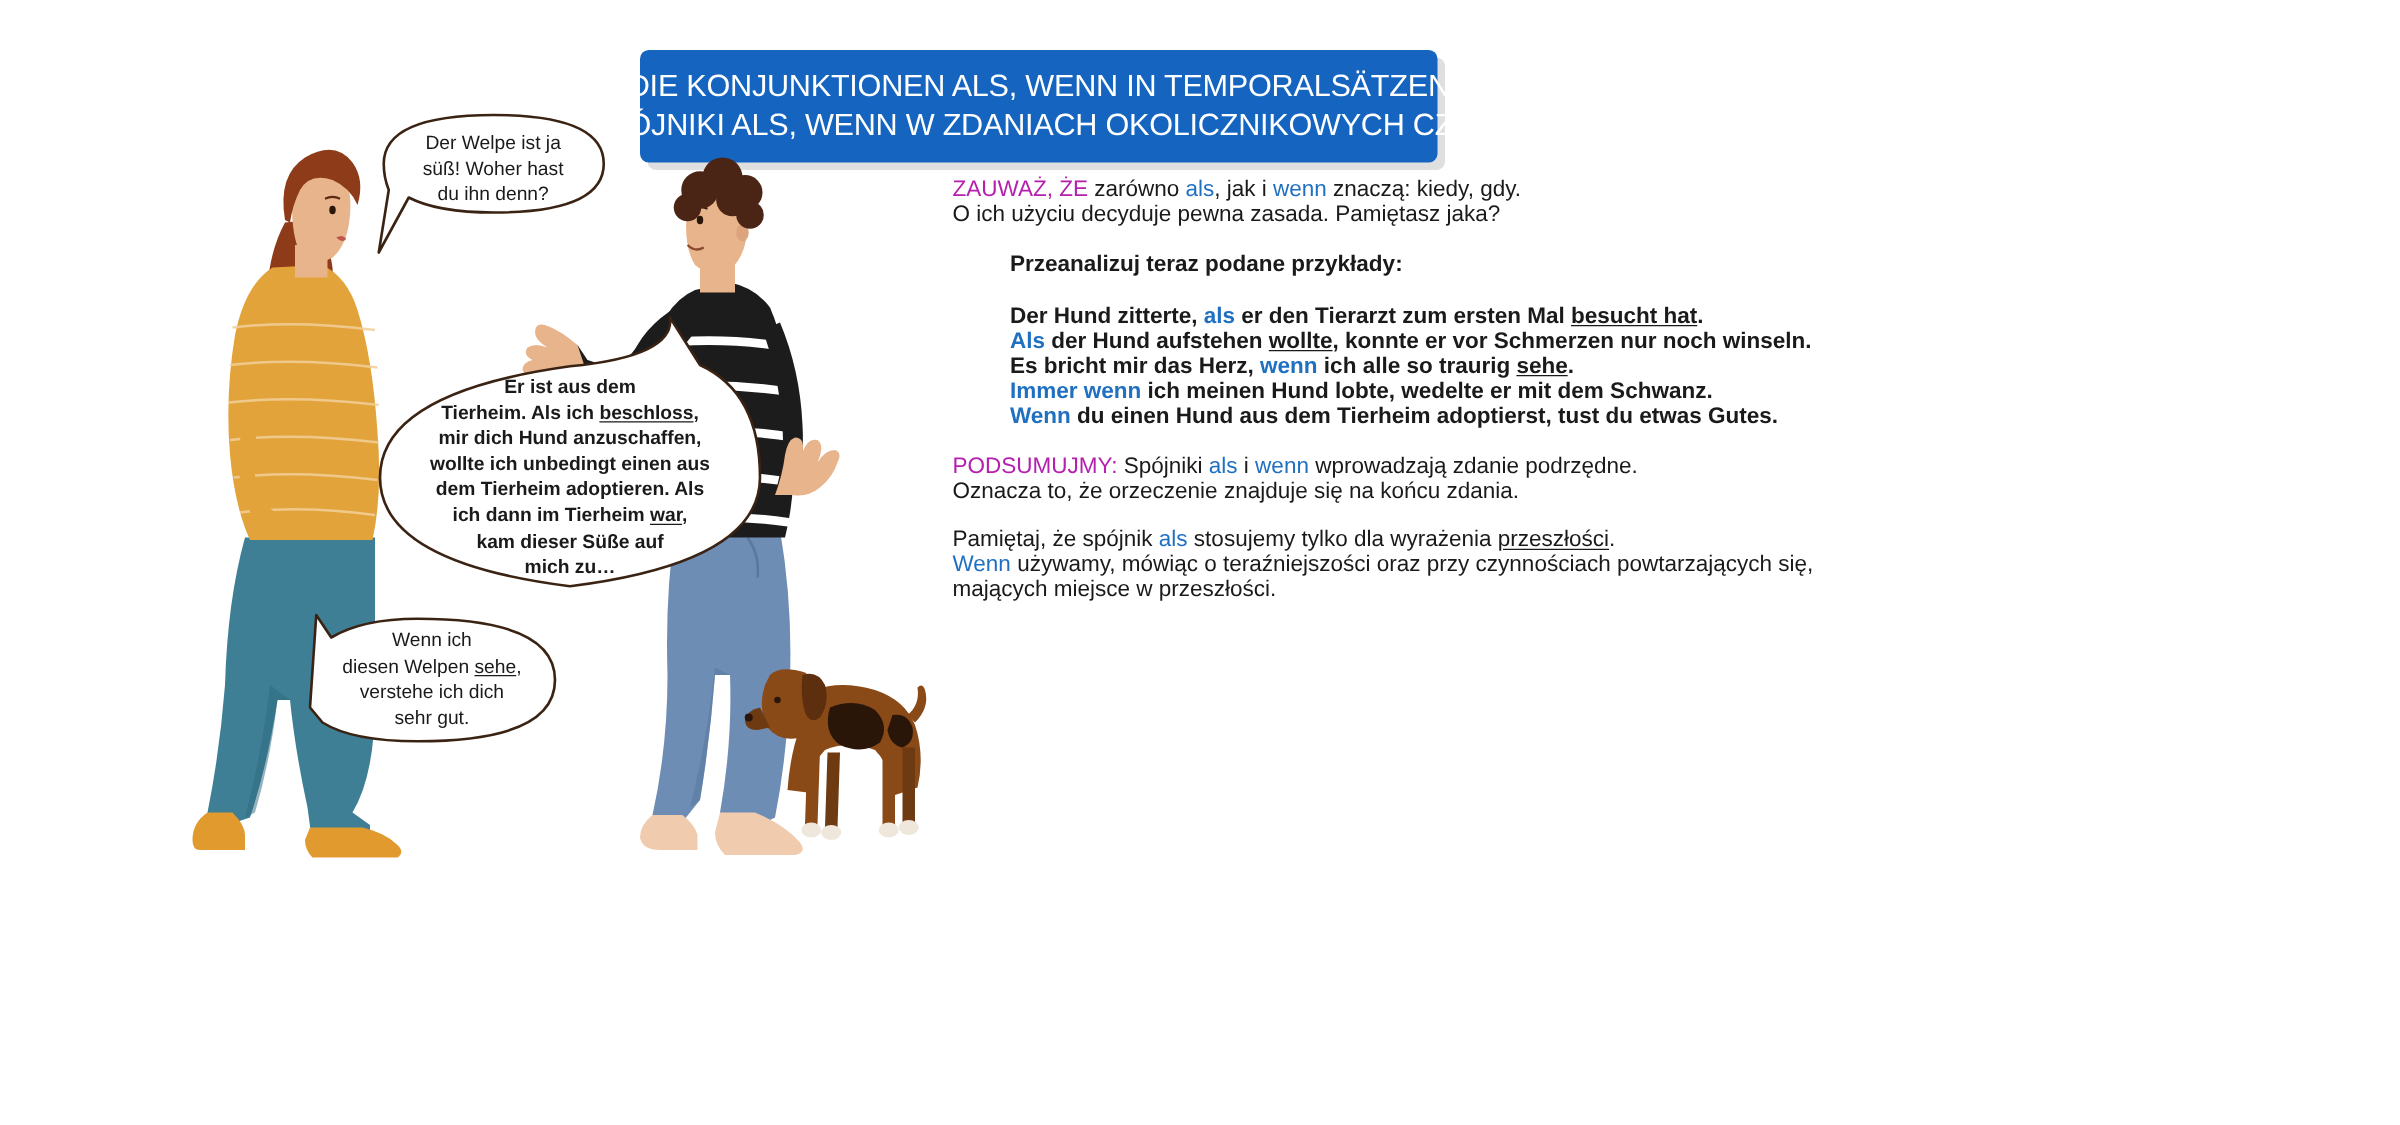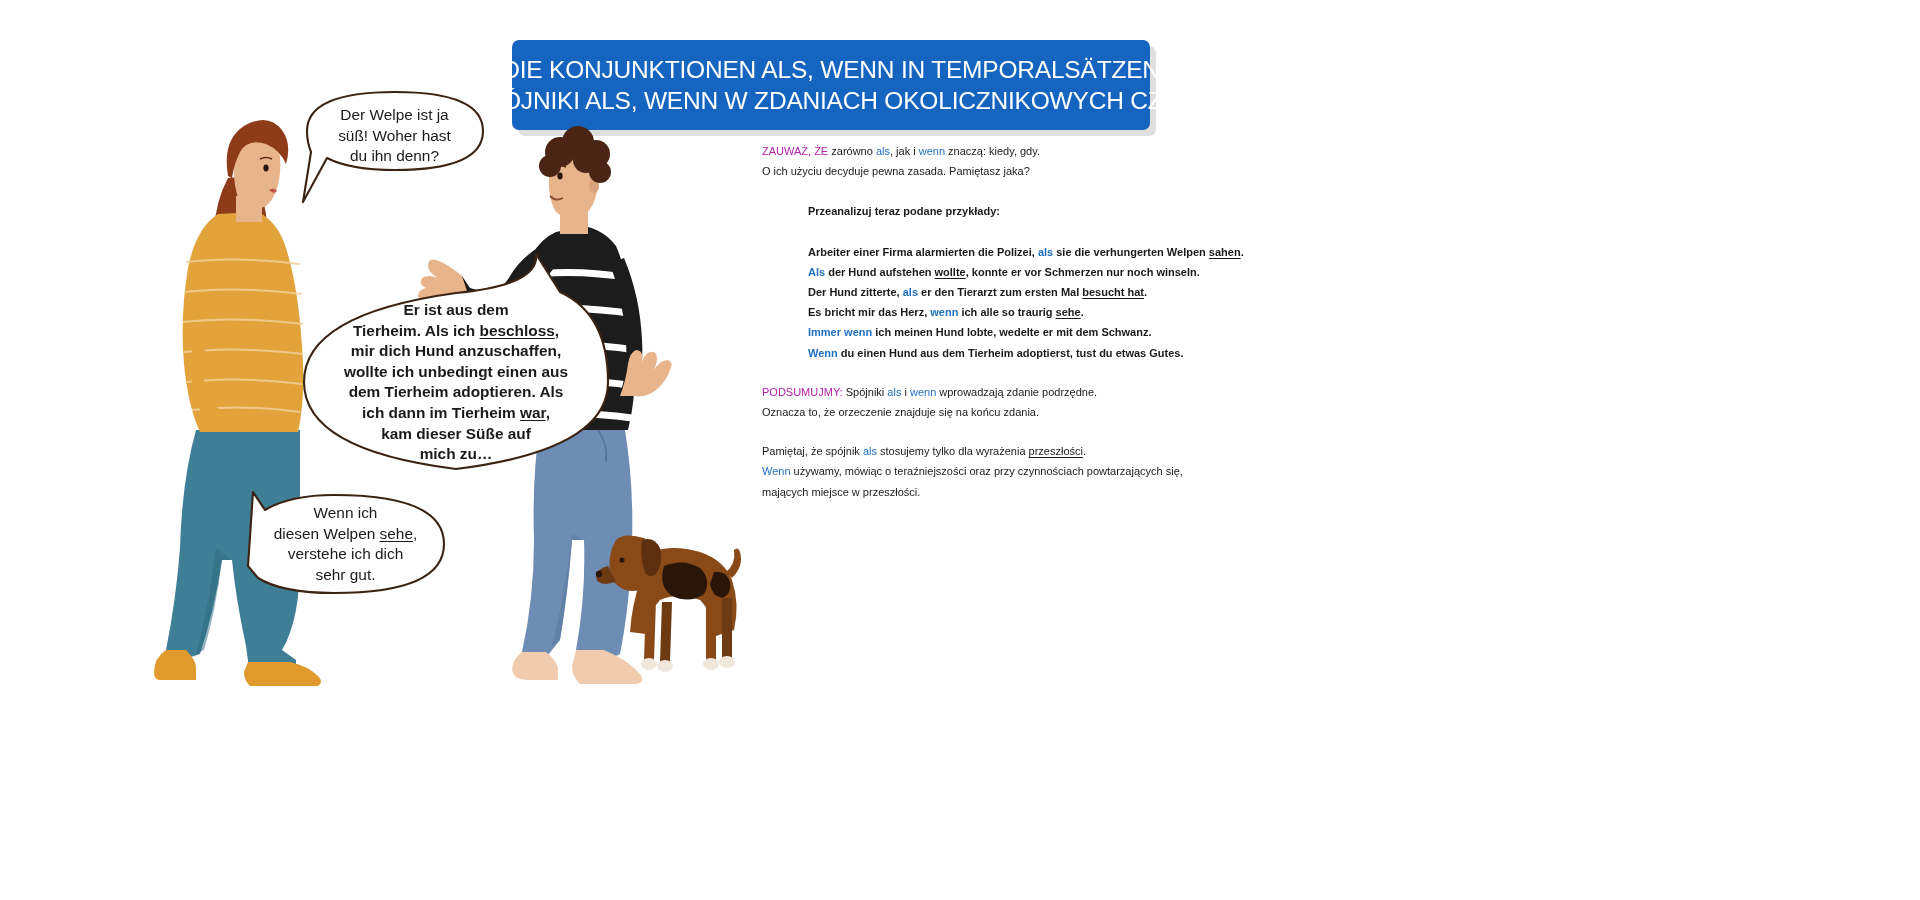--- a/index.html
+++ b/index.html
@@ -50,21 +50,21 @@
     font-weight: 400;
     text-align: center;
   }
 
   
   .text-panel {
     position: absolute;
     left: 762px;
     top: 141px;
     width: 640px;
-    font-size: 11px;
+    font-size: 18px;
     line-height: 20.2px;
     color: #1a1a1a;
   }
   .tp-line { white-space: nowrap; }
   .tp-gap-sm { height: 20px; }
   .tp-gap-md { height: 19px; }
   .tp-indent { padding-left: 46px; font-weight: bold; }
   .blue   { color: #1F70C1; }
   .purple { color: #B520AE; }
   .u      { text-decoration: underline; text-underline-offset: 1.5px; }
@@ -259,23 +259,22 @@
     </div>
     <div class="tp-line">O ich użyciu decyduje pewna zasada. Pamiętasz jaka?</div>
 
     <div class="tp-gap-sm"></div>
 
     <div class="tp-line tp-indent">Przeanalizuj teraz podane przykłady:</div>
 
     <div class="tp-gap-sm"></div>
 
     <div class="tp-indent" id="examples-list">
-        <div class="tp-line"><span>Arbeiter einer Firma alarmierten die Polizei, </span><span class="blue">als</span><span> sie die verhungerten Welpen </span><span class="u">sahen</span><span>.</span></div>
+        <div class="tp-line"><span>Der Hund zitterte, </span><span class="blue">als</span><span> er den Tierarzt zum ersten Mal </span><span class="u">besucht hat</span><span>.</span></div>
         <div class="tp-line"><span class="blue">Als</span><span> der Hund aufstehen </span><span class="u">wollte</span><span>, konnte er vor Schmerzen nur noch winseln.</span></div>
-        <div class="tp-line"><span>Der Hund zitterte, </span><span class="blue">als</span><span> er den Tierarzt zum ersten Mal </span><span class="u">besucht hat</span><span>.</span></div>
         <div class="tp-line"><span>Es bricht mir das Herz, </span><span class="blue">wenn</span><span> ich alle so traurig </span><span class="u">sehe</span><span>.</span></div>
         <div class="tp-line"><span class="blue">Immer wenn</span><span> ich meinen Hund lobte, wedelte er mit dem Schwanz.</span></div>
         <div class="tp-line"><span class="blue">Wenn</span><span> du einen Hund aus dem Tierheim adoptierst, tust du etwas Gutes.</span></div>
       </div>
 
     <div class="tp-gap-md"></div>
 
     <div class="tp-line">
       <span class="purple">PODSUMUJMY:</span><span> Spójniki </span><span class="blue">als</span><span> i </span><span class="blue">wenn</span><span> wprowadzają zdanie podrzędne.</span>
     </div>

